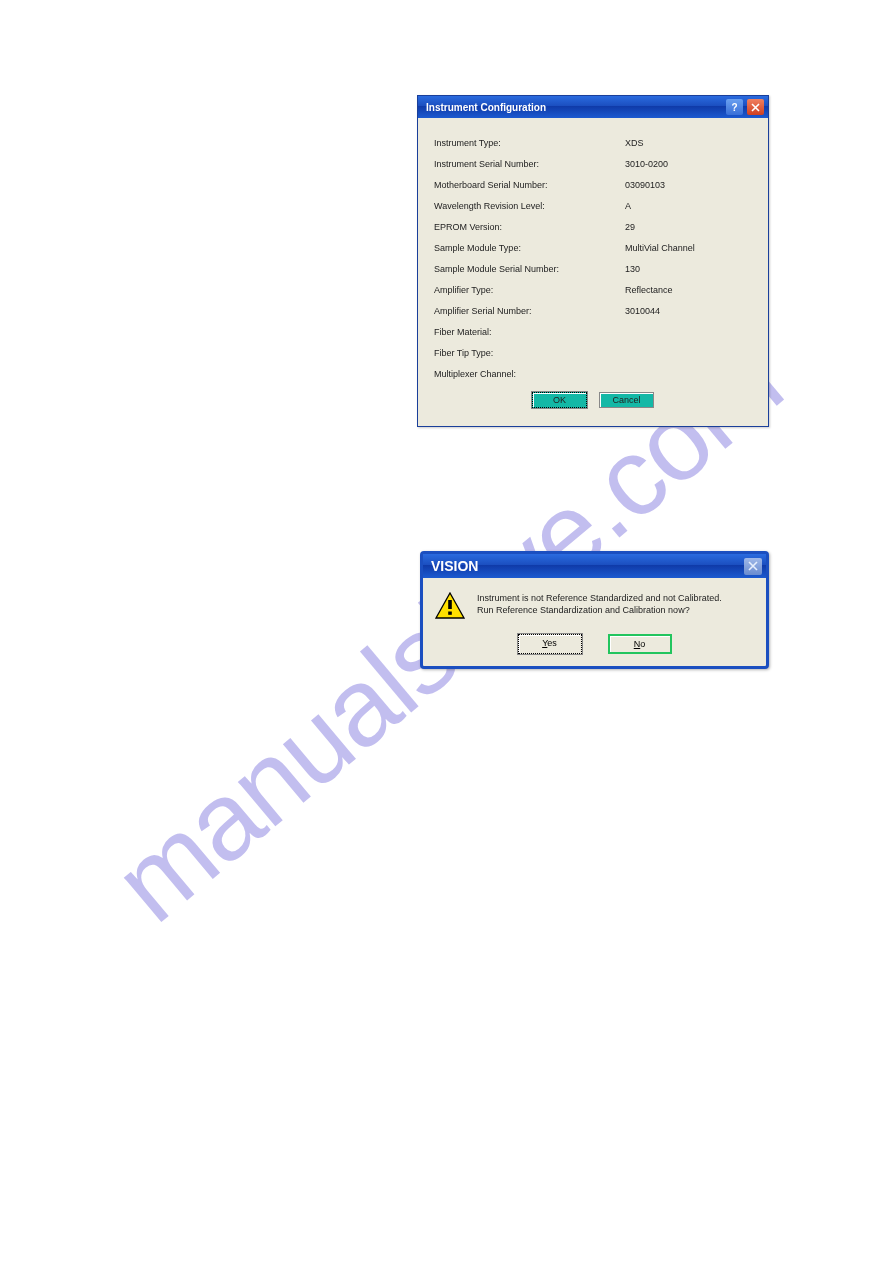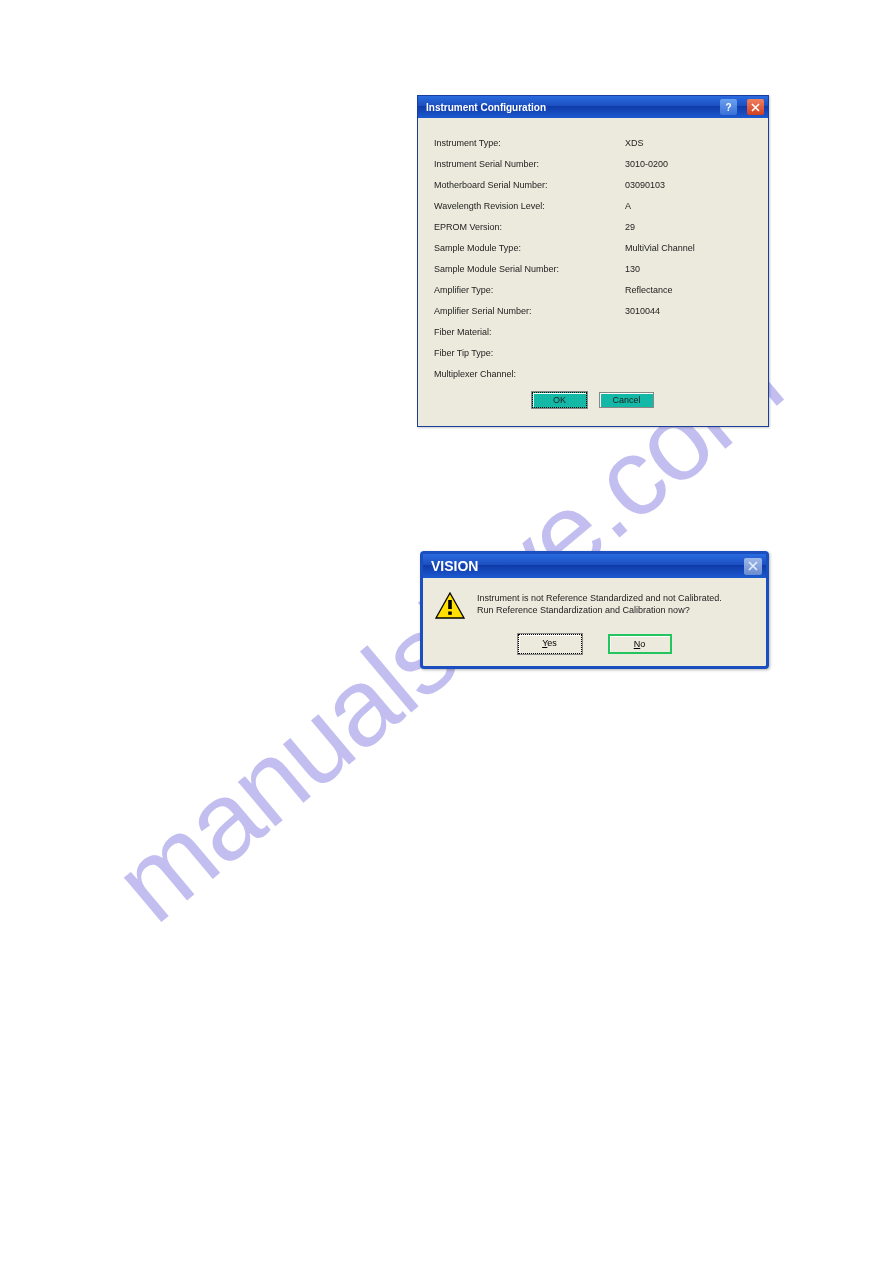--- a/index.html
+++ b/index.html
@@ -35,21 +35,21 @@
     border: 1px solid #1a3f9a;
     background: #eceadd;
     box-shadow: 1px 1px 2px rgba(0,0,0,0.2);
   }
   .cfg-titlebar {
     height: 22px;
     background: linear-gradient(to bottom, #2a6bdf 0%, #1b4fc0 45%, #0f3aa8 46%, #1c5ad0 100%);
     display: flex;
     align-items: center;
     padding: 0 4px 0 8px;
-    gap: 10px;
+    gap: 4px;
   }
   .cfg-title {
     flex: 1;
     color: #ffffff;
     font-size: 10px;
     font-weight: bold;
   }
   .tbtn {
     width: 17px;
     height: 16px;

